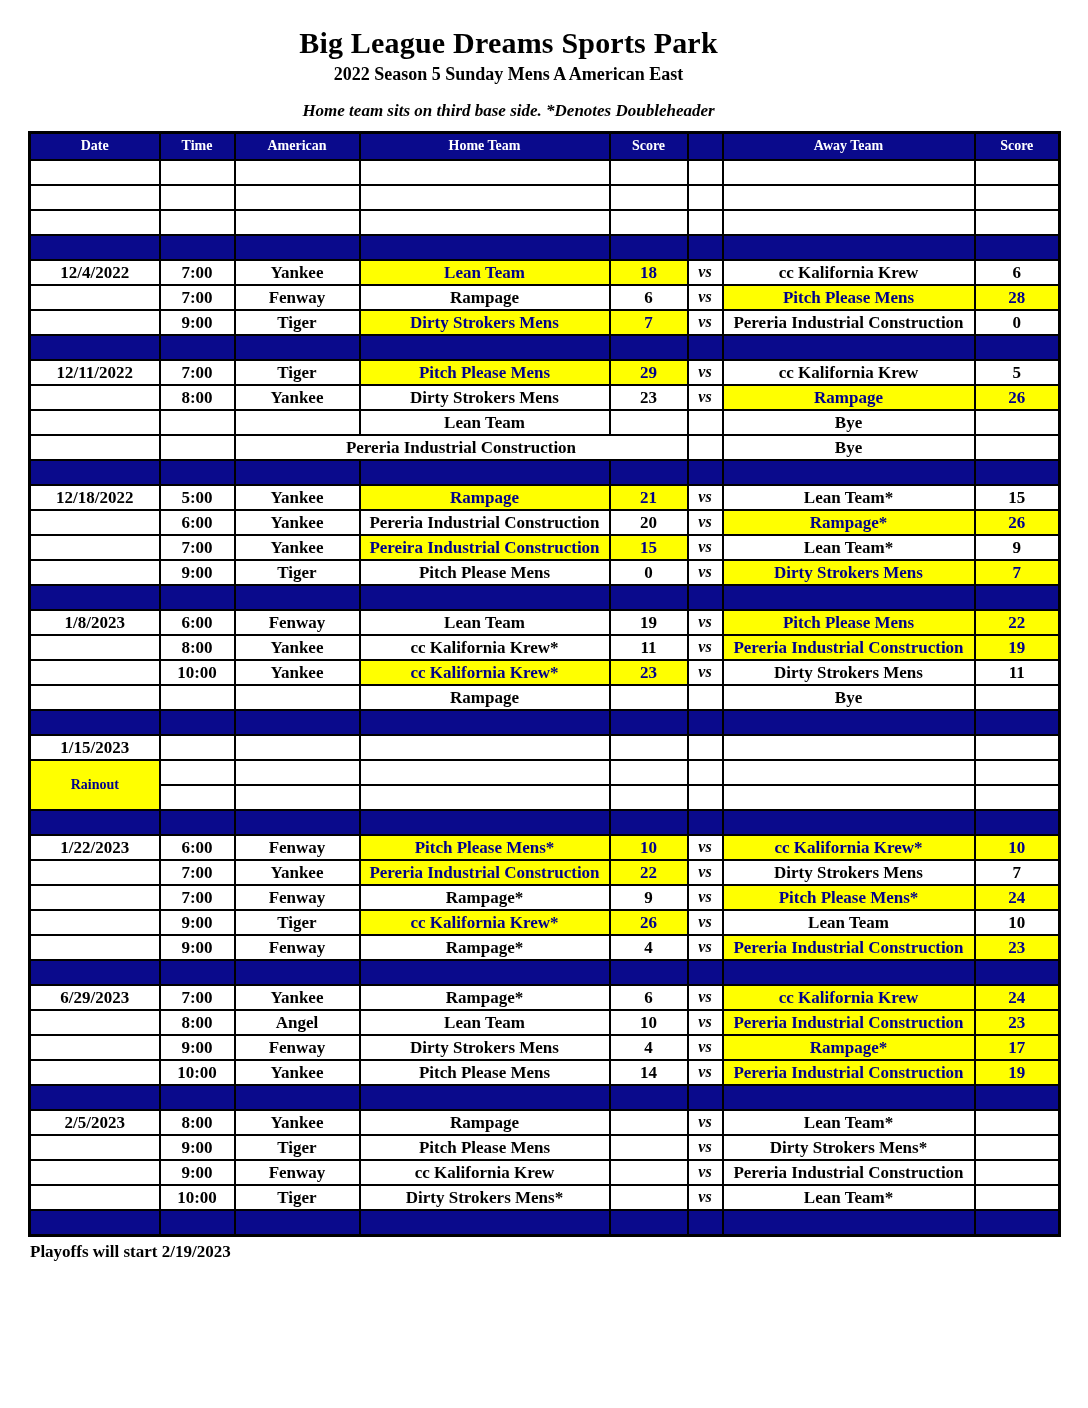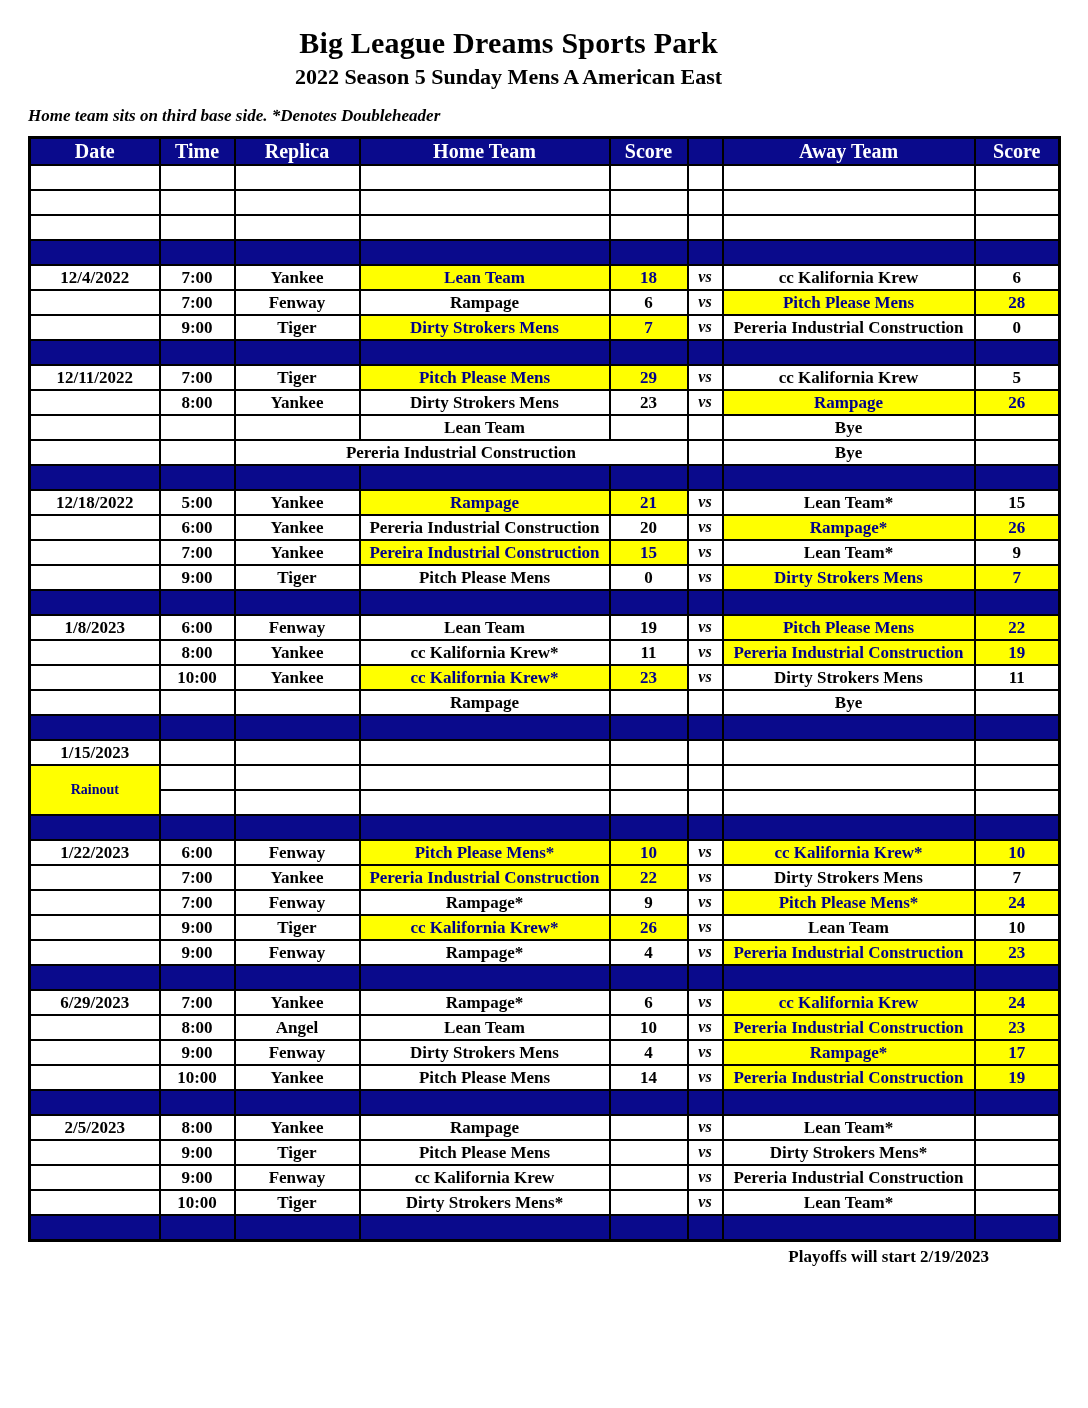--- a/index.html
+++ b/index.html
@@ -12,50 +12,50 @@
   body{
     width:1088px;height:1408px;
     font-family:"Liberation Serif","DejaVu Serif",serif;
     font-weight:bold;color:#000;
   }
   .page{width:961px;margin:0 0 0 28px;}
   .title{
     font-size:30px;text-align:center;margin:26px 0 4px 0;letter-spacing:0.2px;
   }
   .subtitle{
-    font-size:22px;text-align:center;margin:0 0 16px 0;
+    font-size:18px;text-align:center;margin:0 0 16px 0;
   }
   .note{
-    font-size:17px;font-style:italic;text-align:left;margin:0 0 10px 0;
+    font-size:17px;font-style:italic;text-align:center;margin:0 0 10px 0;
   }
   table.sched{
     border-collapse:collapse;table-layout:fixed;width:1032px;
     border:3px solid var(--border);
   }
   col.c-date{width:130px;} col.c-time{width:75px;} col.c-replica{width:125px;}
   col.c-home{width:250px;} col.c-score{width:78px;} col.c-vs{width:35px;}
   col.c-away{width:252px;} col.c-score2{width:85px;}
   th,td{
     border:2px solid var(--border);
     height:23px;padding:0 1px;
     text-align:center;vertical-align:middle;
     font-size:17px;font-weight:bold;line-height:1.05;
     overflow:hidden;white-space:nowrap;
   }
   thead th{
-    background:var(--navy);color:#fff;font-size:20px;height:25px;
+    background:var(--navy);color:#fff;font-size:14px;height:25px;
   }
   td.sep{background:var(--navy);}
   td.win{background:var(--yellow);color:var(--win-text);}
   td.vs{font-style:italic;font-size:16px;}
   td.rainout{
     background:var(--yellow);color:var(--win-text);font-size:14px;
   }
   .footer{
-    font-size:17px;margin:5px 0 0 2px;text-align:right;
+    font-size:17px;margin:5px 0 0 2px;
   }
 </style>
 </head>
 <body>
 
 <div class="page">
   <div class="title">Big League Dreams Sports Park</div>
   <div class="subtitle">2022 Season 5 Sunday Mens A American East</div>
   <div class="note">Home team sits on third base side.  *Denotes Doubleheader</div>
 
@@ -67,21 +67,21 @@
       <col class="c-home">
         <col class="c-score">
         <col class="c-vs">
       <col class="c-away">
         <col class="c-score2">
     </colgroup>
     <thead>
       <tr id="header-row">
           <th>Date</th>
           <th>Time</th>
-          <th>Replica</th>
+          <th>American</th>
           <th>Home Team</th>
           <th>Score</th>
           <th></th>
           <th>Away Team</th>
           <th>Score</th>
         </tr>
     </thead>
     <tbody id="table-body">
         <tr>
           <td></td>

